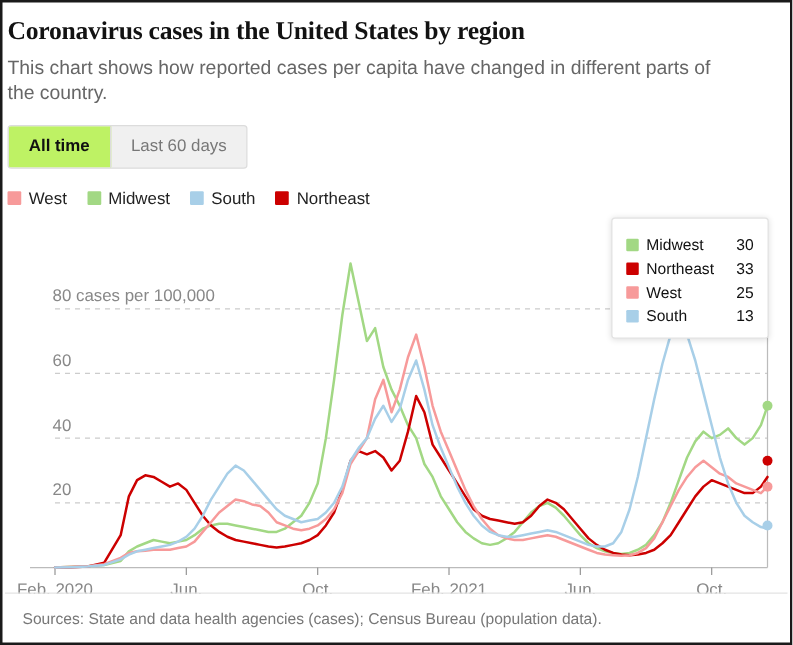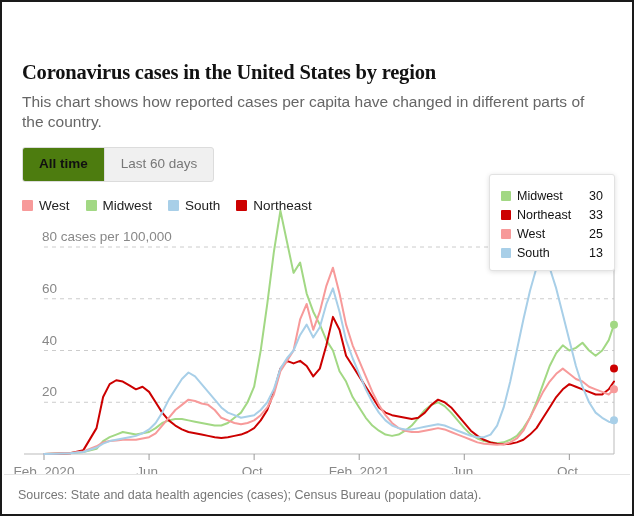--- a/index.html
+++ b/index.html
@@ -15,23 +15,22 @@
     width: 634px;
     height: 516px;
     box-sizing: border-box;
     border: 2px solid #1a1a1a;
     background: #ffffff;
     overflow: hidden;
   }
   .inner {
     position: absolute;
     left: 0; top: 0; right: 0; bottom: 0;
-    padding: 0 20px;
+    padding: 0 4px;
     box-sizing: border-box;
-    margin-top: 47px;
   }
   #chart-title {
     font-family: "Liberation Serif", serif;
     font-weight: bold;
     font-size: 20.5px;
     color: #121212;
     margin: 12px 0 0 0;
     letter-spacing: -0.2px;
   }
   #chart-subtitle {
@@ -55,21 +54,21 @@
     font-family: "Liberation Sans", sans-serif;
     font-size: 13.5px;
     padding: 9px 16px;
     border: 0;
     background: transparent;
     color: #777777;
     cursor: pointer;
     line-height: 1.1;
   }
   .toggle-btn.active {
-    background: #4d7c0f;
+    background: #bef264;
     color: #111111;
     font-weight: bold;
     border-right: 1px solid #dcdcdc;
   }
   
   #legend {
     display: flex;
     align-items: center;
     gap: 16px;
     margin-top: 16px;

